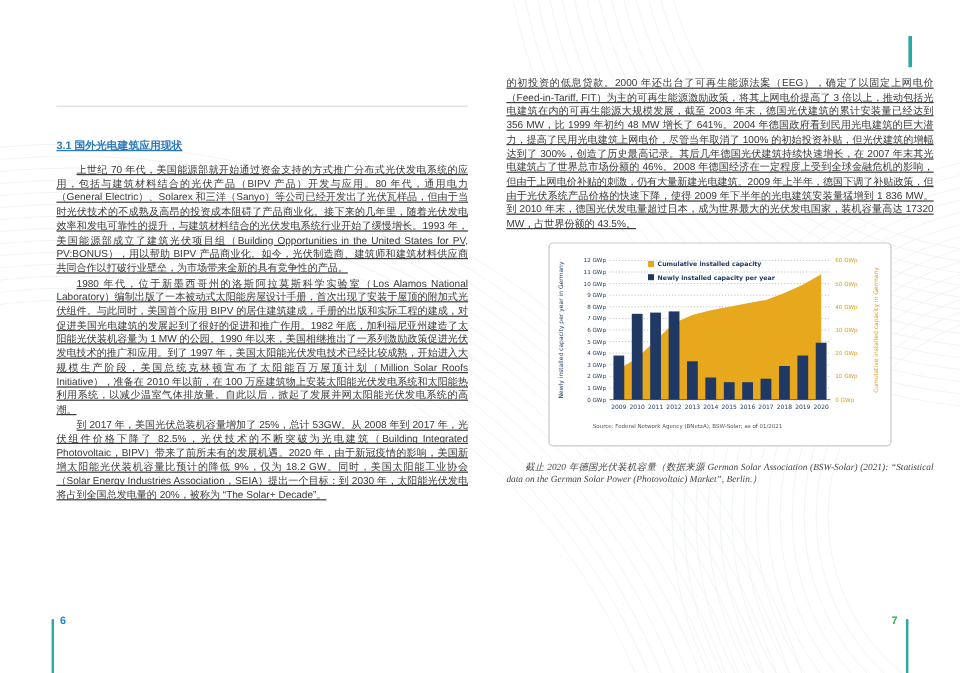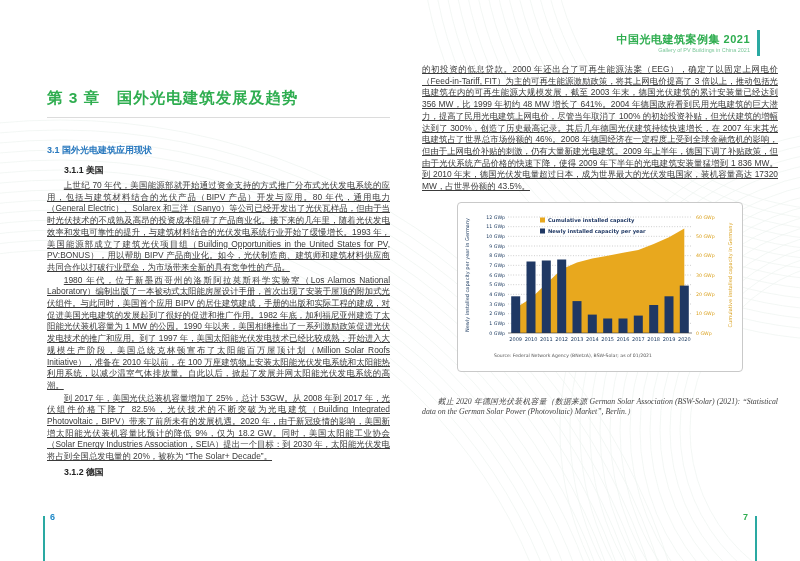--- a/index.html
+++ b/index.html
@@ -14,35 +14,35 @@
   .header{position:absolute;top:30px;right:40px;z-index:2;display:flex;align-items:center;}
   .header-text{text-align:right;padding-right:7px;}
   .header-title{font-size:11px;font-weight:bold;color:#2ead4f;letter-spacing:.5px;line-height:13px;}
   .header-sub{font-size:5.5px;color:#7cc79a;line-height:8px;}
   .header-bar{width:3px;height:26px;background:#2aa9a2;}
   
   .left-col{position:absolute;left:47px;top:88px;width:343px;z-index:2;}
   .right-col{position:absolute;left:422px;top:64px;width:356px;z-index:2;}
   .chapter-title{font-size:15.5px;font-weight:bold;color:#2ead4f;letter-spacing:1px;margin:0 0 8px 0;}
   .chapter-rule{border:none;border-top:1px solid #dcdcdc;margin:0 0 26px 0;}
-  .section-title{font-size:9px;font-weight:bold;color:#2878be;margin:0 0 8px 0;}
+  .section-title{font-size:9px;font-weight:bold;color:#2878be;margin:0 0 8px 0;text-decoration:underline;}
   .sub-title{font-size:8.8px;font-weight:bold;color:#222;margin:4px 0 3px 0;padding-left:17px;}
   p.body{
     font-size:8.4px;line-height:11.7px;color:#3a3a3a;margin:0 0 1px 0;
     text-align:justify;text-justify:inter-ideograph;text-decoration:underline;
   }
   p.body.indent{text-indent:2em;}
   
   .chart-card{
     width:286px;height:170px;margin:9px 0 0 35px;background:#fff;
     border:1px solid #c9c9c9;border-radius:4px;box-sizing:border-box;padding:4px;
   }
   .caption{
     font-family:"Liberation Serif","DejaVu Serif",serif;font-style:italic;
-    font-size:7.8px;line-height:10.5px;color:#444;margin-top:25px;
+    font-size:7.8px;line-height:10.5px;color:#444;margin-top:13px;
     text-indent:2em;text-align:justify;
   }
   
   .page-num{position:absolute;font-size:9px;font-weight:bold;z-index:2;}
   .page-num-left{left:50px;top:512px;color:#1e88c7;}
   .page-num-right{left:743px;top:512px;color:#2ead4f;}
   .edge-line{position:absolute;width:2px;top:516px;height:45px;background:#2aa9a2;z-index:2;}
   .edge-line-left{left:43px;}
   .edge-line-right{left:755px;}
 </style>
@@ -90,36 +90,29 @@
       <circle cx="860" cy="430" r="220"></circle>
       <circle cx="860" cy="430" r="210"></circle>
       <circle cx="860" cy="430" r="200"></circle>
       <circle cx="860" cy="430" r="190"></circle>
       <circle cx="860" cy="430" r="180"></circle>
       <circle cx="860" cy="430" r="170"></circle>
     </g>
 </svg>
 
 <div class="header">
-  <div class="header-text">
-    <div class="header-title">中国光电建筑案例集 2021</div>
-    <div class="header-sub">Gallery of PV Buildings in China 2021</div>
-  </div>
   <div class="header-bar"></div>
 </div>
 
 <div class="left-col">
-  <div class="chapter-title">第 3 章　国外光电建筑发展及趋势</div>
   <hr class="chapter-rule">
   <div class="section-title">3.1 国外光电建筑应用现状</div>
-  <div class="sub-title">3.1.1 美国</div>
   <p class="body indent">上世纪 70 年代，美国能源部就开始通过资金支持的方式推广分布式光伏发电系统的应用，包括与建筑材料结合的光伏产品（BIPV 产品）开发与应用。80 年代，通用电力（General Electric）、Solarex 和三洋（Sanyo）等公司已经开发出了光伏瓦样品，但由于当时光伏技术的不成熟及高昂的投资成本阻碍了产品商业化。接下来的几年里，随着光伏发电效率和发电可靠性的提升，与建筑材料结合的光伏发电系统行业开始了缓慢增长。1993 年，美国能源部成立了建筑光伏项目组（Building Opportunities in the United States for PV, PV:BONUS），用以帮助 BIPV 产品商业化。如今，光伏制造商、建筑师和建筑材料供应商共同合作以打破行业壁垒，为市场带来全新的具有竞争性的产品。</p>
   <p class="body indent">1980 年代，位于新墨西哥州的洛斯阿拉莫斯科学实验室（Los Alamos National Laboratory）编制出版了一本被动式太阳能房屋设计手册，首次出现了安装于屋顶的附加式光伏组件。与此同时，美国首个应用 BIPV 的居住建筑建成，手册的出版和实际工程的建成，对促进美国光电建筑的发展起到了很好的促进和推广作用。1982 年底，加利福尼亚州建造了太阳能光伏装机容量为 1 MW 的公园。1990 年以来，美国相继推出了一系列激励政策促进光伏发电技术的推广和应用。到了 1997 年，美国太阳能光伏发电技术已经比较成熟，开始进入大规模生产阶段，美国总统克林顿宣布了太阳能百万屋顶计划（Million Solar Roofs Initiative），准备在 2010 年以前，在 100 万座建筑物上安装太阳能光伏发电系统和太阳能热利用系统，以减少温室气体排放量。自此以后，掀起了发展并网太阳能光伏发电系统的高潮。</p>
   <p class="body indent">到 2017 年，美国光伏总装机容量增加了 25%，总计 53GW。从 2008 年到 2017 年，光伏组件价格下降了 82.5%，光伏技术的不断突破为光电建筑（Building Integrated Photovoltaic，BIPV）带来了前所未有的发展机遇。2020 年，由于新冠疫情的影响，美国新增太阳能光伏装机容量比预计的降低 9%，仅为 18.2 GW。同时，美国太阳能工业协会（Solar Energy Industries Association，SEIA）提出一个目标：到 2030 年，太阳能光伏发电将占到全国总发电量的 20%，被称为 “The Solar+ Decade”。</p>
-  <div class="sub-title">3.1.2 德国</div>
 </div>
 
 <div class="right-col">
   <p class="body">的初投资的低息贷款。2000 年还出台了可再生能源法案（EEG），确定了以固定上网电价（Feed-in-Tariff, FIT）为主的可再生能源激励政策，将其上网电价提高了 3 倍以上，推动包括光电建筑在内的可再生能源大规模发展，截至 2003 年末，德国光伏建筑的累计安装量已经达到 356 MW，比 1999 年初约 48 MW 增长了 641%。2004 年德国政府看到民用光电建筑的巨大潜力，提高了民用光电建筑上网电价，尽管当年取消了 100% 的初始投资补贴，但光伏建筑的增幅达到了 300%，创造了历史最高记录。其后几年德国光伏建筑持续快速增长，在 2007 年末其光电建筑占了世界总市场份额的 46%。2008 年德国经济在一定程度上受到全球金融危机的影响，但由于上网电价补贴的刺激，仍有大量新建光电建筑。2009 年上半年，德国下调了补贴政策，但由于光伏系统产品价格的快速下降，使得 2009 年下半年的光电建筑安装量猛增到 1 836 MW。到 2010 年末，德国光伏发电量超过日本，成为世界最大的光伏发电国家，装机容量高达 17320 MW，占世界份额的 43.5%。</p>
   <div class="chart-card">
     <svg id="chart-svg" width="276" height="160" viewBox="0 0 276 160">
         <text x="43" y="127.7" font-size="4.7" fill="#17365D" text-anchor="end" font-family="&quot;DejaVu Sans&quot;,sans-serif">0 GWp</text>
         <line x1="46" y1="116.33333333333333" x2="230" y2="116.33333333333333" stroke="#777" stroke-width="0.4" stroke-dasharray="0.9,1.7"></line>
         <text x="43" y="118.03333333333333" font-size="4.7" fill="#17365D" text-anchor="end" font-family="&quot;DejaVu Sans&quot;,sans-serif">1 GWp</text>
         <line x1="46" y1="106.66666666666667" x2="230" y2="106.66666666666667" stroke="#777" stroke-width="0.4" stroke-dasharray="0.9,1.7"></line>

